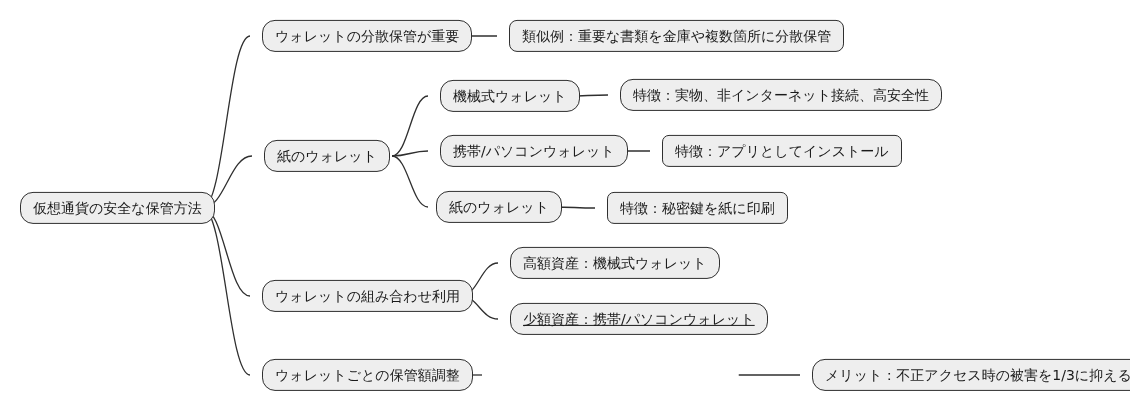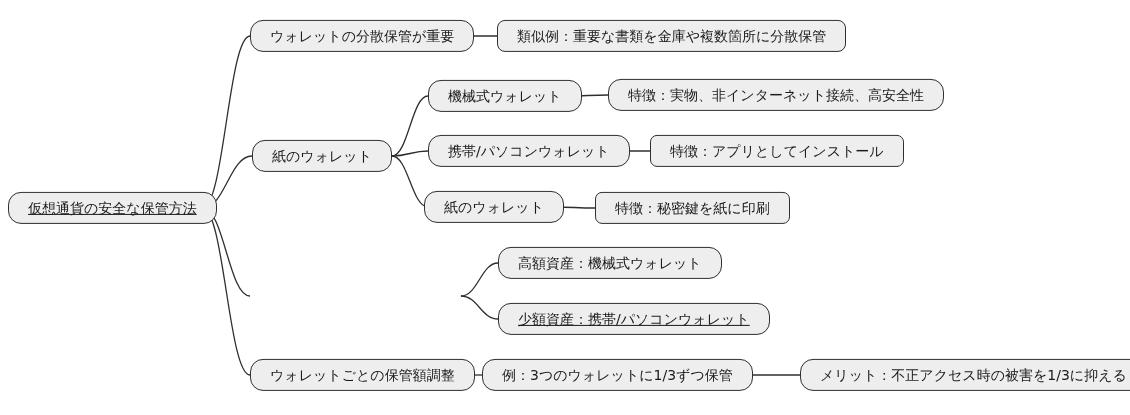--- a/index.html
+++ b/index.html
@@ -23,26 +23,27 @@
     height: 415px;
     pointer-events: none;
   }
   .node {
     position: absolute;
     transform: translateY(-50%);
     box-sizing: border-box;
     background: var(--node-fill, #eeeeee);
     border: 1.5px solid var(--node-border, #2f2f2f);
     border-radius: 13px;
-    padding: 6px 19px;
+    padding: 6px 12px;
     font-size: 14px;
     line-height: 1.3;
     color: var(--node-text, #1a1a1a);
     white-space: nowrap;
     z-index: 2;
+    margin-left: 12px;
   }
 </style>
 </head>
 <body>
 
 <div class="canvas" id="canvas">
 
   <svg id="edges">
       <path d="M 202.65625 208 C 223.9609375 208, 228.6953125 36, 250 36" fill="none" stroke="#2f2f2f" stroke-width="1.3"></path>
       <path d="M 460.296875 36 C 476.81328125 36, 480.48359375 36, 497 36" fill="none" stroke="#2f2f2f" stroke-width="1.3"></path>
@@ -54,44 +55,44 @@
       <path d="M 391.96875 156 C 408.1828125 156, 411.7859375 207, 428 207" fill="none" stroke="#2f2f2f" stroke-width="1.3"></path>
       <path d="M 553.96875 207 C 572.4328125 207, 576.5359375 208, 595 208" fill="none" stroke="#2f2f2f" stroke-width="1.3"></path>
       <path d="M 202.65625 208 C 223.9609375 208, 228.6953125 296, 250 296" fill="none" stroke="#2f2f2f" stroke-width="1.3"></path>
       <path d="M 460.953125 296 C 477.62421875 296, 481.32890625 263, 498 263" fill="none" stroke="#2f2f2f" stroke-width="1.3"></path>
       <path d="M 460.953125 296 C 477.62421875 296, 481.32890625 319, 498 319" fill="none" stroke="#2f2f2f" stroke-width="1.3"></path>
       <path d="M 202.65625 208 C 223.9609375 208, 228.6953125 375, 250 375" fill="none" stroke="#2f2f2f" stroke-width="1.3"></path>
       <path d="M 460.625 375 C 470.24375 375, 472.38125 375, 482 375" fill="none" stroke="#2f2f2f" stroke-width="1.3"></path>
       <path d="M 738.734375 375 C 766.30390625 375, 772.43046875 375, 800 375" fill="none" stroke="#2f2f2f" stroke-width="1.3"></path>
     </svg>
 
-  <div class="node" id="n-root" style="left:8px; top:208px;text-decoration:underline;">仮想通貨の安全な保管方法</div>
+  <div class="node" id="n-root" style="left:8px; top:208px;">仮想通貨の安全な保管方法</div>
 
   <div class="node" id="n-b0" style="left:250px; top:36px;">ウォレットの分散保管が重要</div>
 
   <div class="node" id="n-b0c0" style="left:497px; top:36px;border-radius:8px;">類似例：重要な書類を金庫や複数箇所に分散保管</div>
 
   <div class="node" id="n-b1" style="left:252px; top:156px;">紙のウォレット</div>
 
   <div class="node" id="n-b1c0" style="left:428px; top:96px;">機械式ウォレット</div>
 
   <div class="node" id="n-b1c0c0" style="left:608px; top:95px;">特徴：実物、非インターネット接続、高安全性</div>
 
   <div class="node" id="n-b1c1" style="left:428px; top:151px;">携帯/パソコンウォレット</div>
 
   <div class="node" id="n-b1c1c0" style="left:650px; top:151px;border-radius:7px;">特徴：アプリとしてインストール</div>
 
   <div class="node" id="n-b1c2" style="left:424px; top:207px;">紙のウォレット</div>
 
   <div class="node" id="n-b1c2c0" style="left:595px; top:208px;border-radius:7px;">特徴：秘密鍵を紙に印刷</div>
 
+  <div class="node" id="n-b2" style="left:250px; top:296px;">ウォレットの組み合わせ利用</div>
 
   <div class="node" id="n-b2c0" style="left:498px; top:263px;">高額資産：機械式ウォレット</div>
 
   <div class="node" id="n-b2c1" style="left:498px; top:319px;text-decoration:underline;">少額資産：携帯/パソコンウォレット</div>
 
   <div class="node" id="n-b3" style="left:250px; top:375px;">ウォレットごとの保管額調整</div>
 
-  <div class="node" id="n-b3c0" style="left:482px; top:375px;">例：3つのウォレットに1/3ずつ保管</div>
 
   <div class="node" id="n-b3c0c0" style="left:800px; top:375px;">メリット：不正アクセス時の被害を1/3に抑える</div>
 
 </div>
 
 </body></html>

